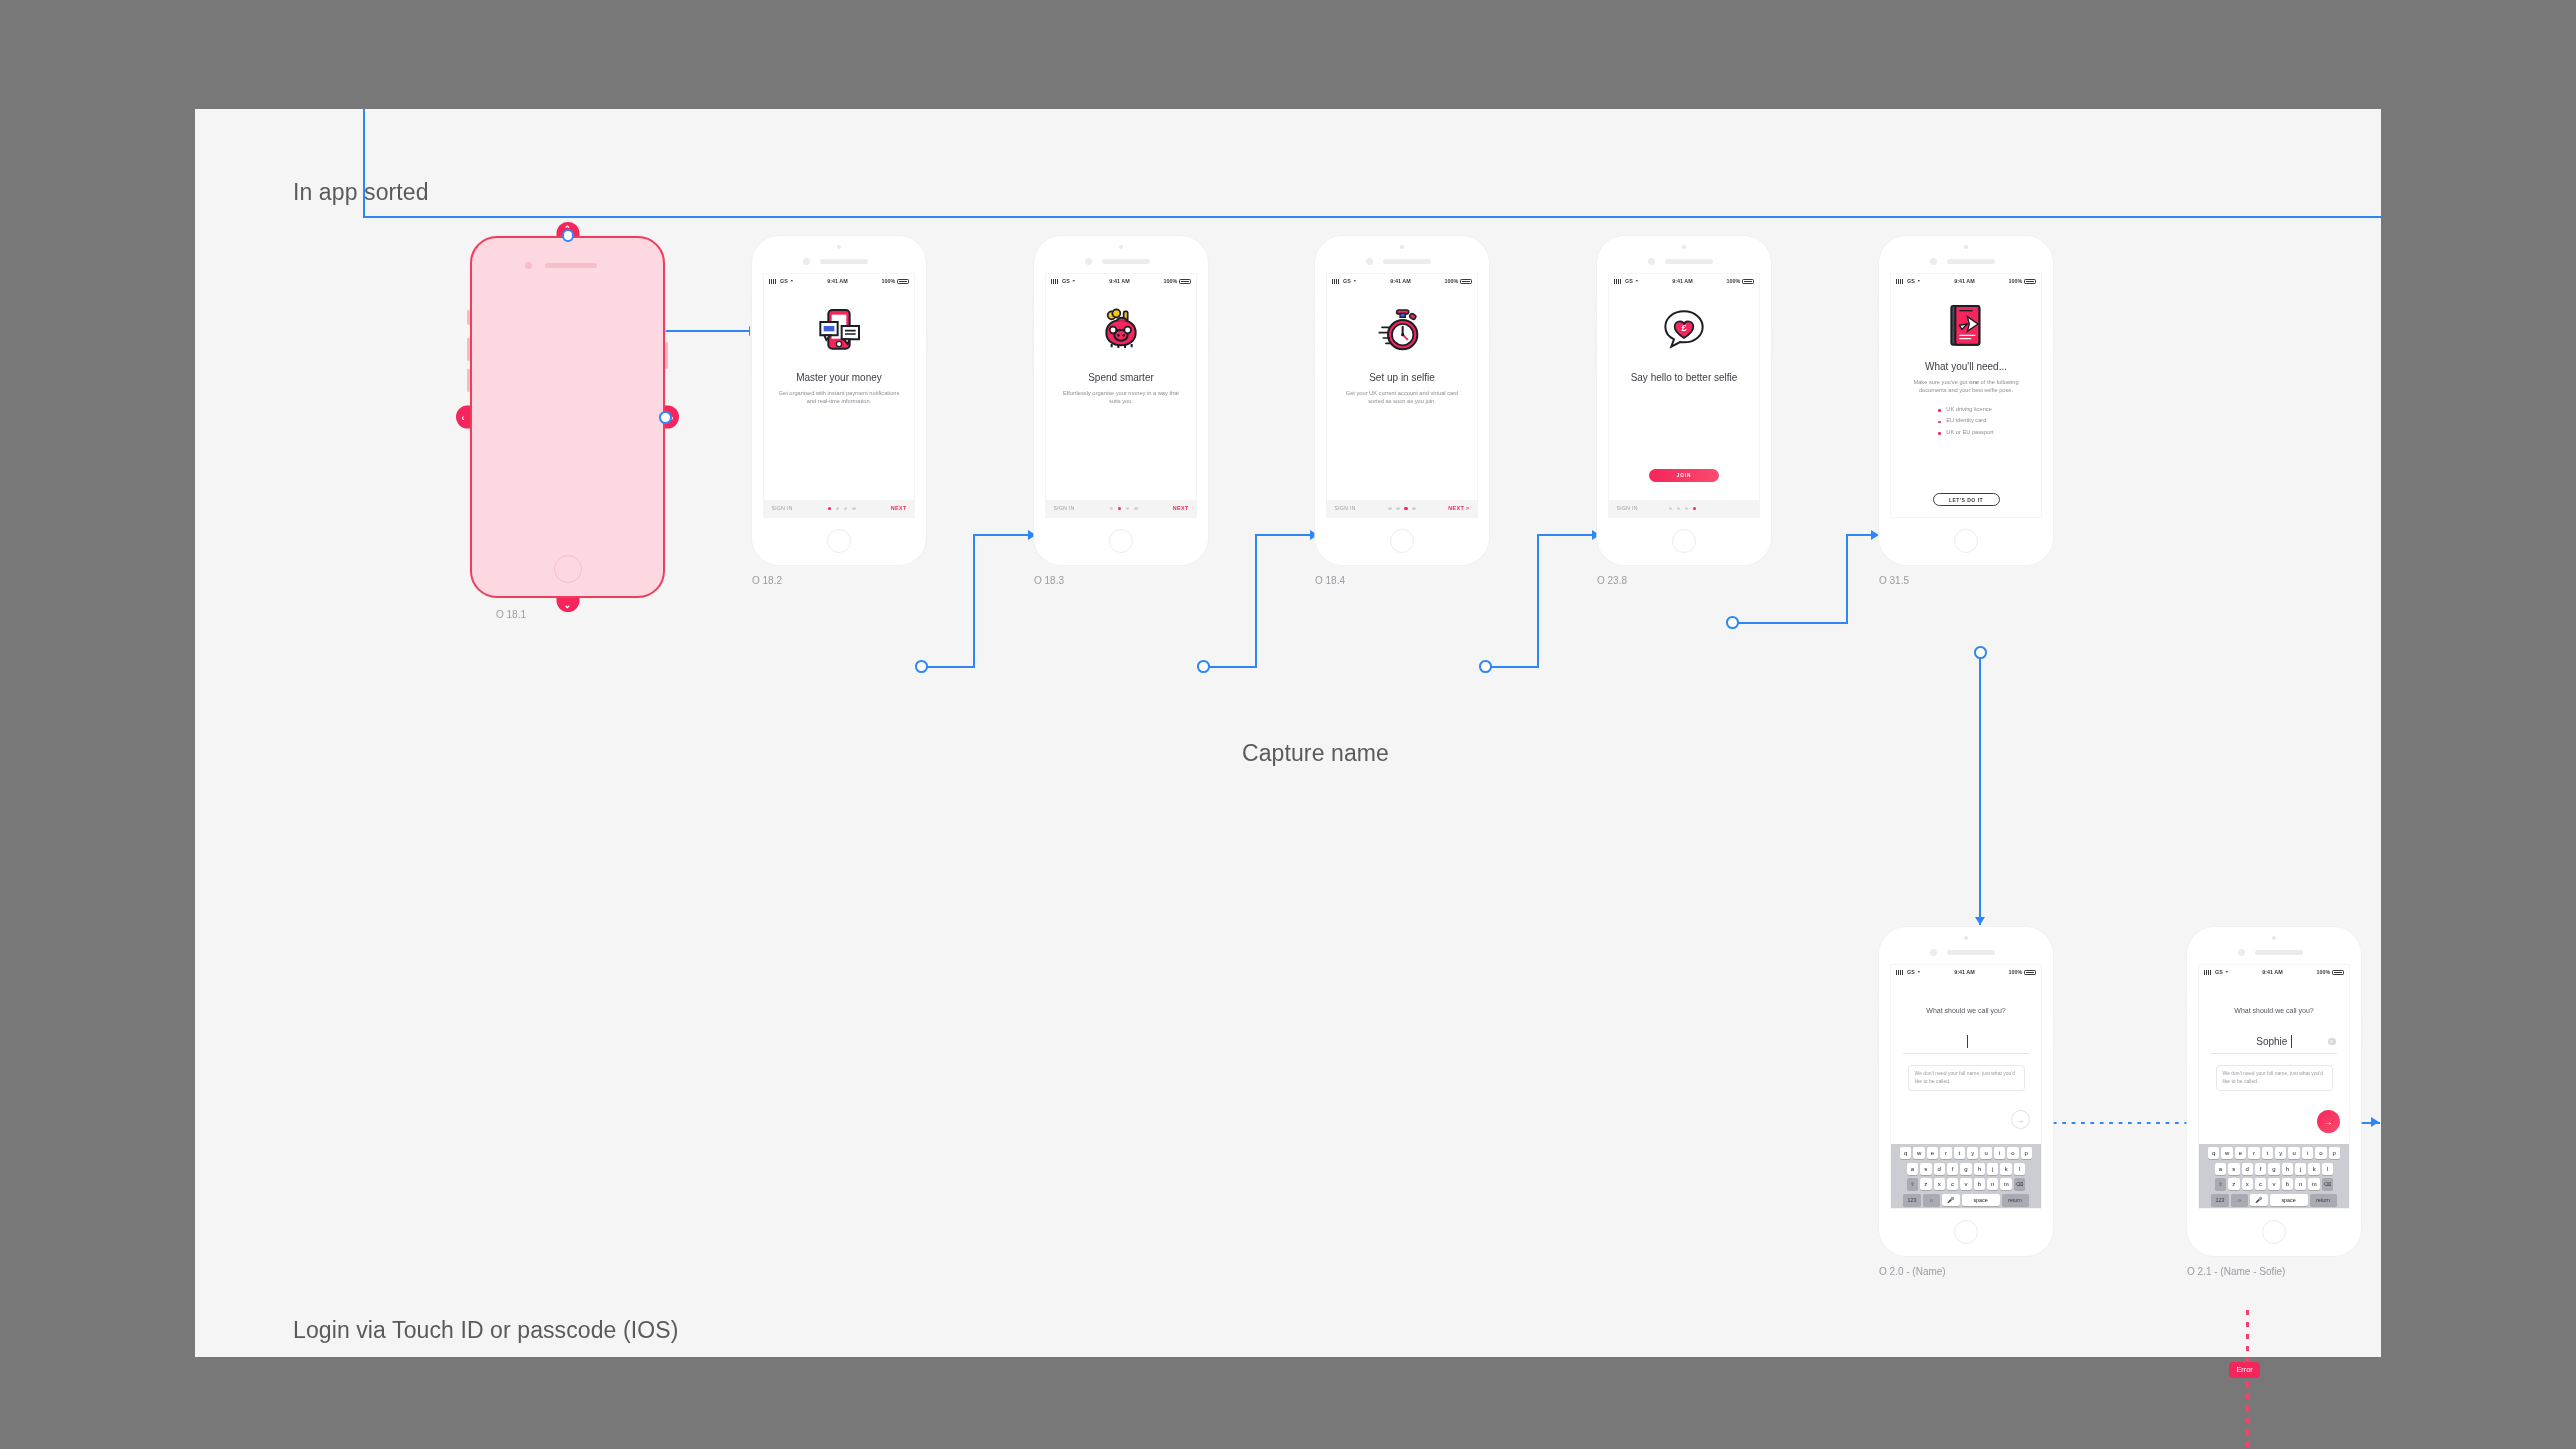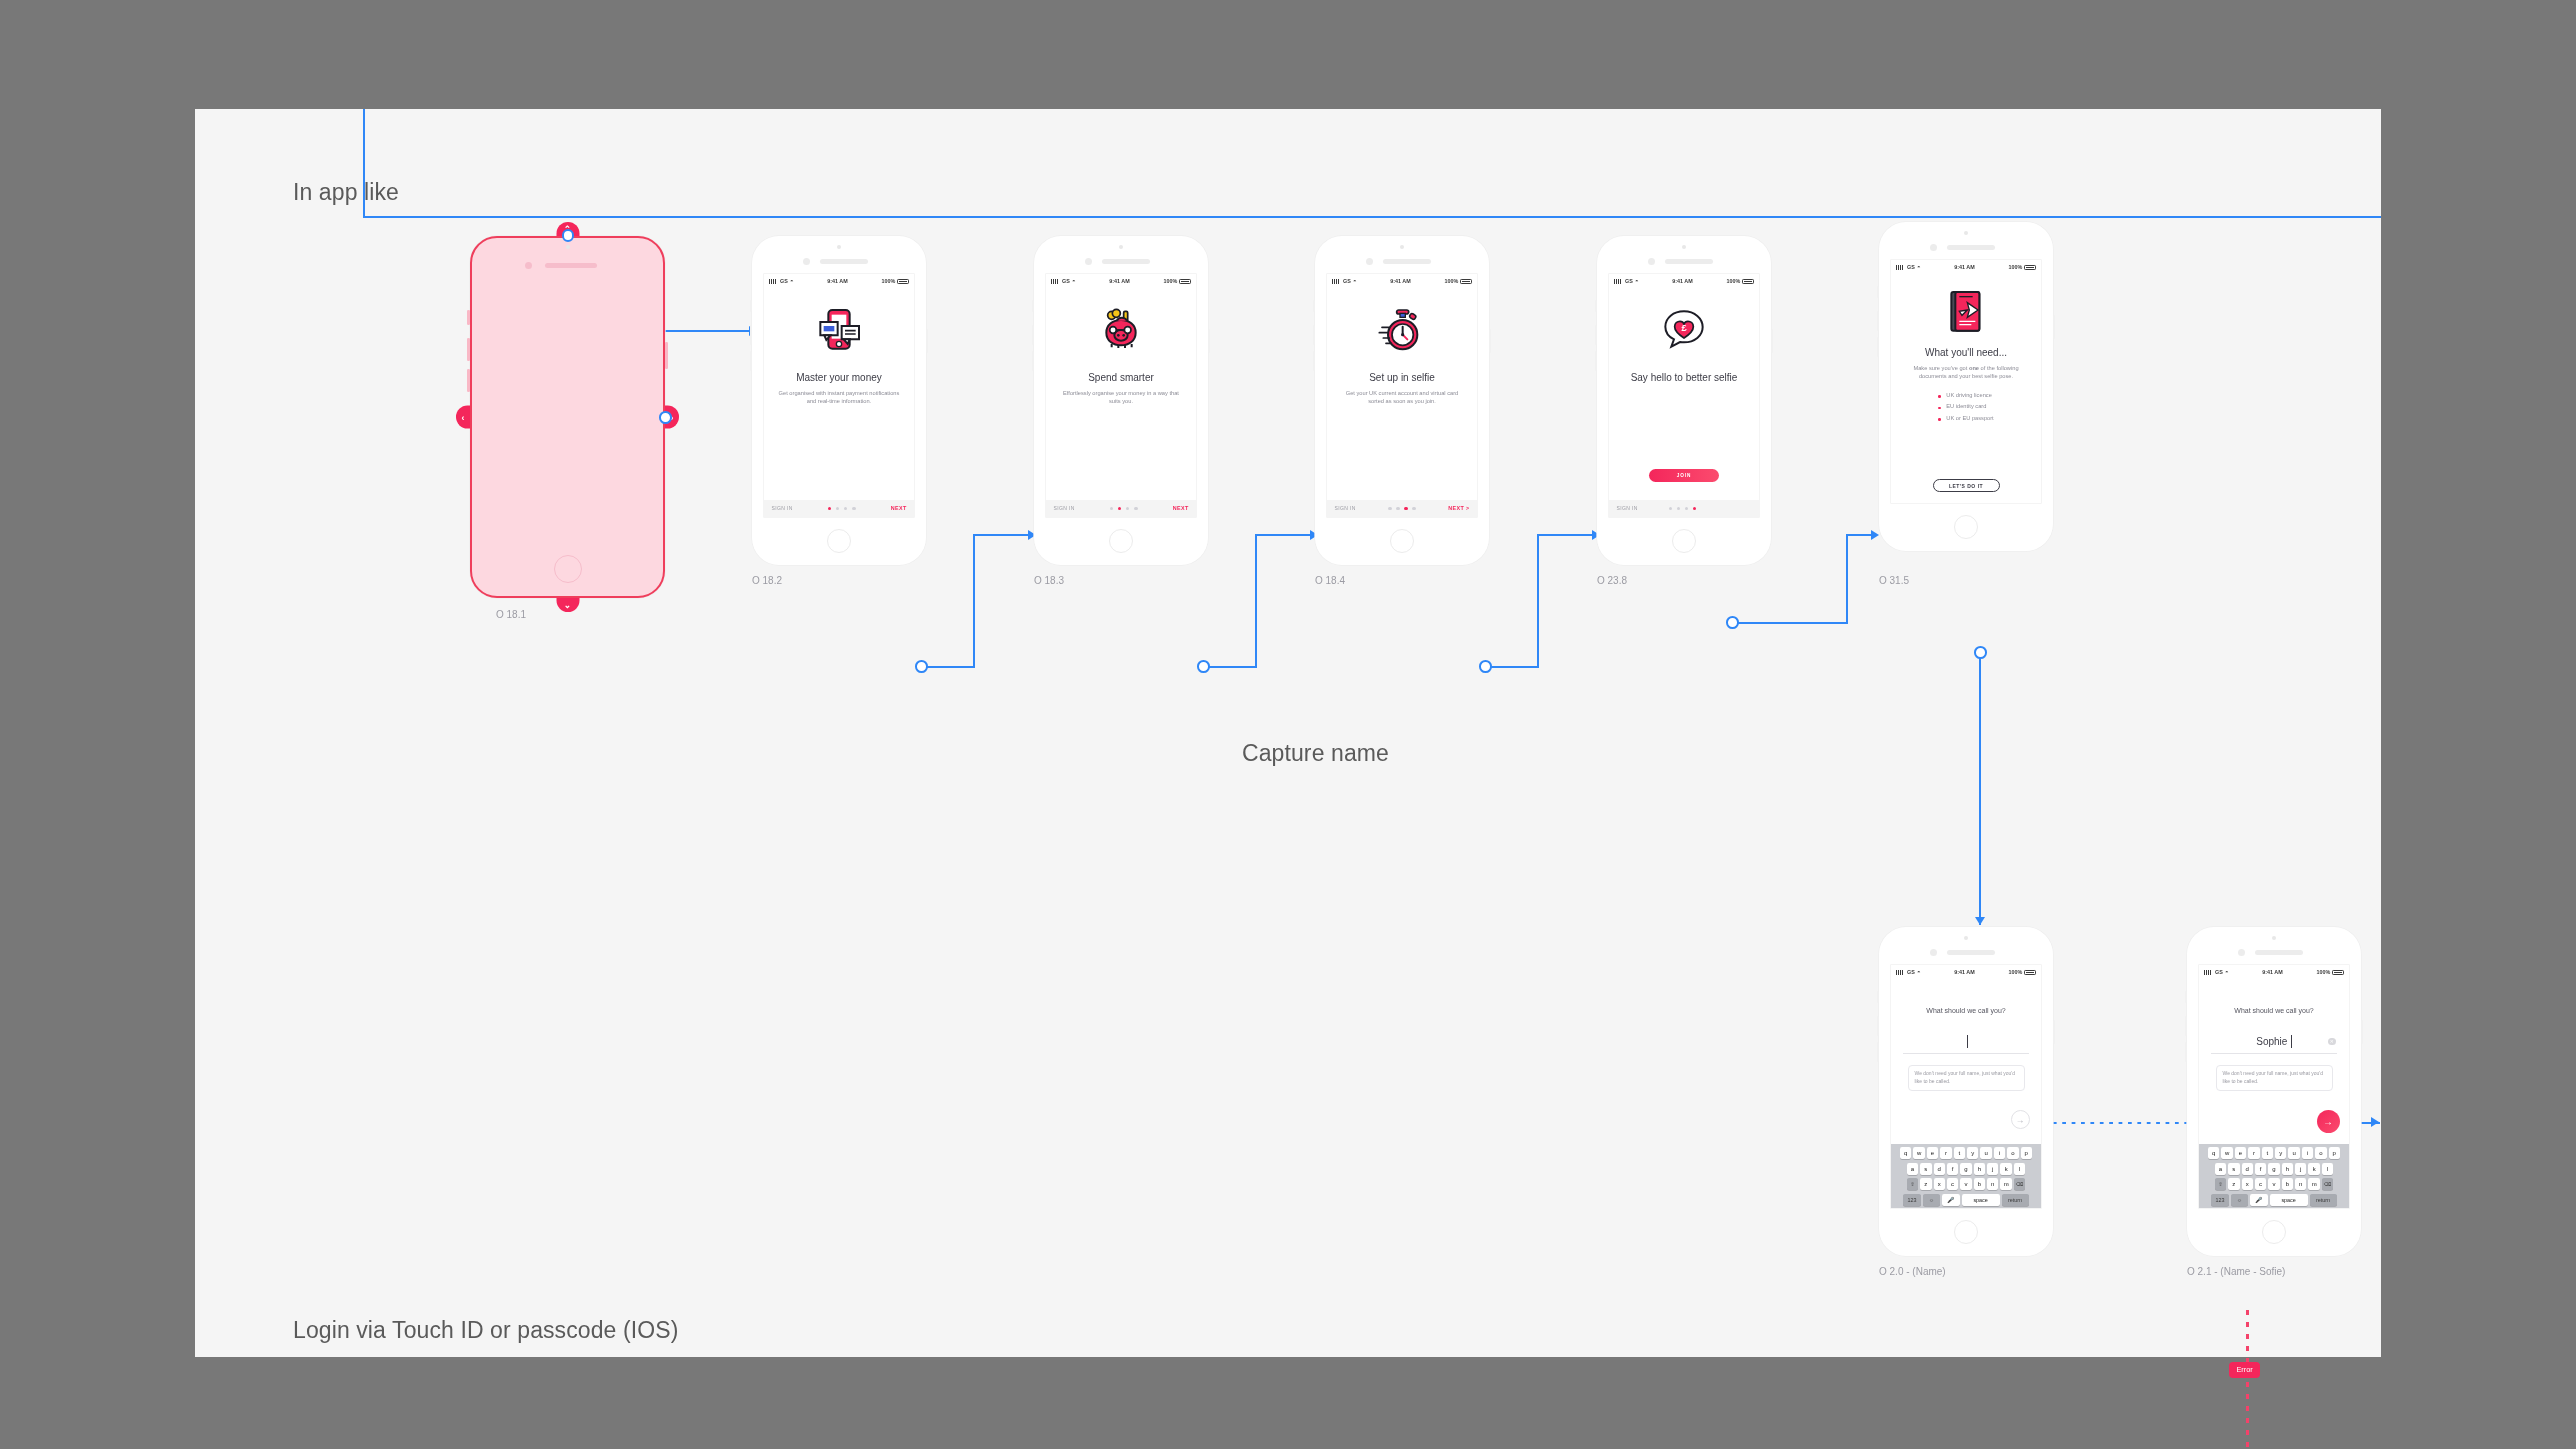--- a/index.html
+++ b/index.html
@@ -170,21 +170,21 @@
   }
   .vebo-word { color:#fff; font-size:25.5px; letter-spacing:-0.7px;
     font-family:"Liberation Sans",sans-serif; }
   .vebo-money { color:#ffd8e4; font-size:6px; margin-top:1.3px; margin-right:42px; }
 </style>
 </head>
 <body>
 
 <div id="canvas">
 
-  <div class="section-label" style="left:98px;top:70px;">In app like</div>
+  <div class="section-label" style="left:98px;top:70px;">In app sorted</div>
   <div class="section-label" style="left:1047px;top:631px;">Capture name</div>
   <div class="section-label" style="left:98px;top:1208px;">Login via Touch ID or passcode (IOS)</div>
 
   <div class="vline" style="left:168px;top:0px;height:109px;"></div>
   <div class="hline" style="left:168px;top:107px;width:2018px;"></div>
 
   <div class="hline" style="left:470px;top:221px;width:87px;"></div>
   <div class="arrow-r" style="left:554px;top:217px;"></div>
 
   <div class="hline" style="left:730px;top:557px;width:50px;"></div>
@@ -444,21 +444,21 @@
               <i></i>
               <i class="on"></i>
           </span>
         </div>
       </div>
     </div>
     <div class="home" style="bottom:12px;width:24px;height:24px;"></div>
   </div>
   <div class="caption" style="left:1402px;top:466px;">O 23.8</div>
 
-  <div class="phone" style="left:1684px;top:113px;width:174px;height:329px;">
+  <div class="phone" style="left:1684px;top:127px;width:174px;height:329px;">
     <div class="body"></div>
     <div class="notch-dot"></div>
     <div class="cam" style="left:51px;top:21.5px;"></div>
     <div class="speaker" style="left:68px;top:23px;width:48px;"></div>
     <div class="sidebtn" style="left:-2px;top:64px;width:2px;height:12px;"></div>
     <div class="sidebtn" style="left:-2px;top:89px;width:2px;height:20px;"></div>
     <div class="sidebtn" style="left:-2px;top:115px;width:2px;height:20px;"></div>
     <div class="sidebtn" style="right:-2px;top:93px;width:2px;height:24px;"></div>
     <div class="screen" style="left:12px;top:38px;width:150px;height:243px;">
       <div class="statusbar">

